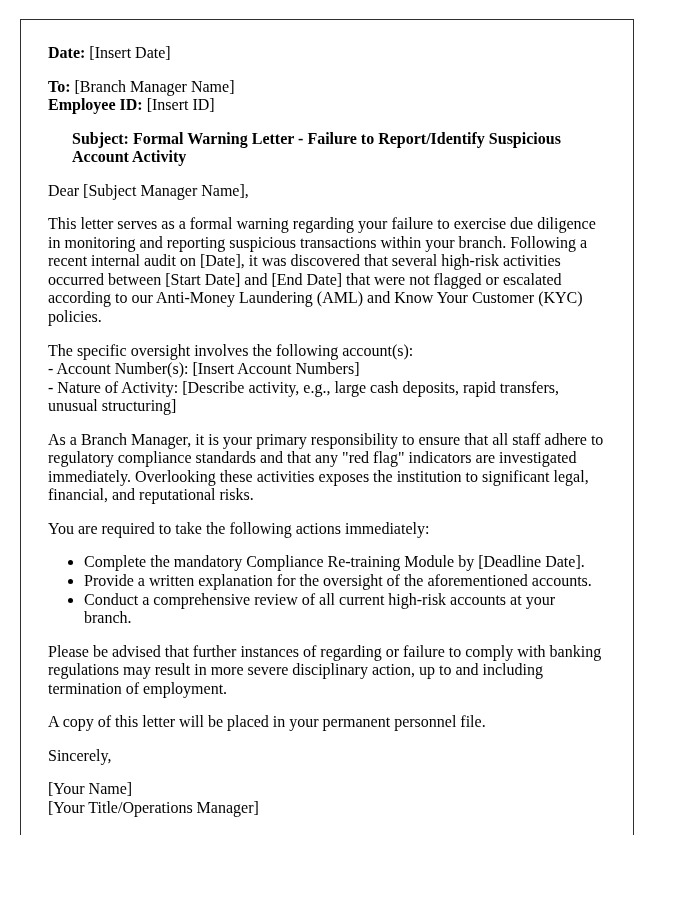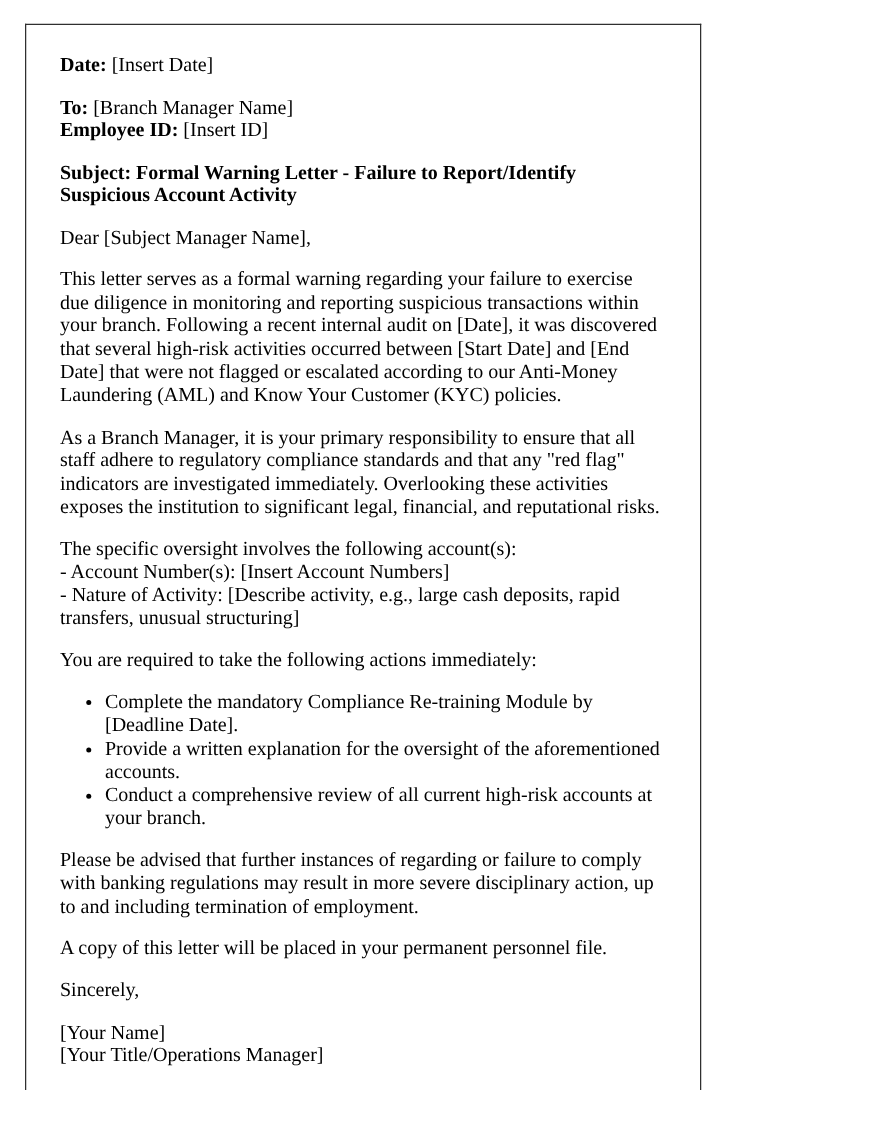--- a/index.html
+++ b/index.html
@@ -11,40 +11,41 @@
     width: 700px;
     height: 900px;
     position: relative;
     font-family: "Liberation Serif", "DejaVu Serif", serif;
     color: #000000;
   }
   .letter {
     position: absolute;
     left: 20px;
     top: 19px;
-    width: 541px;
+    width: 614px;
     box-sizing: border-box;
     border: 1px solid #2f2f2f;
     border-bottom: none;          
     padding: 24px 27px 2px 27px;
     background: #ffffff;
     font-size: 16px;
     line-height: 1.16;
   }
   .para {
     margin: 15px 0;
   }
   .para:first-child {
     margin-top: 0;
   }
   .bold {
     font-weight: bold;
   }
   .subject {
     font-weight: bold;
+    margin-left: 24px;
   }
   ul.actions {
     margin: 2px 0;
     padding-left: 36px;
   }
   ul.actions li {
     margin: 0;
     padding: 0;
   }
   .line {
@@ -65,27 +66,27 @@
     <span class="line"><span class="bold">To:</span> <span>[Branch Manager Name]</span></span>
     <span class="line"><span class="bold">Employee ID:</span> <span>[Insert ID]</span></span>
   </div>
 
   <div class="para subject">Subject: Formal Warning Letter - Failure to Report/Identify Suspicious Account Activity</div>
 
   <div class="para">Dear [Subject Manager Name],</div>
 
   <div class="para">This letter serves as a formal warning regarding your failure to exercise due diligence in monitoring and reporting suspicious transactions within your branch. Following a recent internal audit on [Date], it was discovered that several high-risk activities occurred between [Start Date] and [End Date] that were not flagged or escalated according to our Anti-Money Laundering (AML) and Know Your Customer (KYC) policies.</div>
 
-  <div class="para">As a Branch Manager, it is your primary responsibility to ensure that all staff adhere to regulatory compliance standards and that any "red flag" indicators are investigated immediately. Overlooking these activities exposes the institution to significant legal, financial, and reputational risks.</div>
-
   <div class="para">
     <span class="line">The specific oversight involves the following account(s):</span>
     <span class="line">- Account Number(s): [Insert Account Numbers]</span>
     <span class="line">- Nature of Activity: [Describe activity, e.g., large cash deposits, rapid transfers, unusual structuring]</span>
   </div>
+
+  <div class="para">As a Branch Manager, it is your primary responsibility to ensure that all staff adhere to regulatory compliance standards and that any "red flag" indicators are investigated immediately. Overlooking these activities exposes the institution to significant legal, financial, and reputational risks.</div>
 
   <div class="para">You are required to take the following actions immediately:</div>
 
   <ul class="actions">
     <li>Complete the mandatory Compliance Re-training Module by [Deadline Date].</li>
     <li>Provide a written explanation for the oversight of the aforementioned accounts.</li>
     <li>Conduct a comprehensive review of all current high-risk accounts at your branch.</li>
   </ul>
 
   <div class="para">Please be advised that further instances of regarding or failure to comply with banking regulations may result in more severe disciplinary action, up to and including termination of employment.</div>

